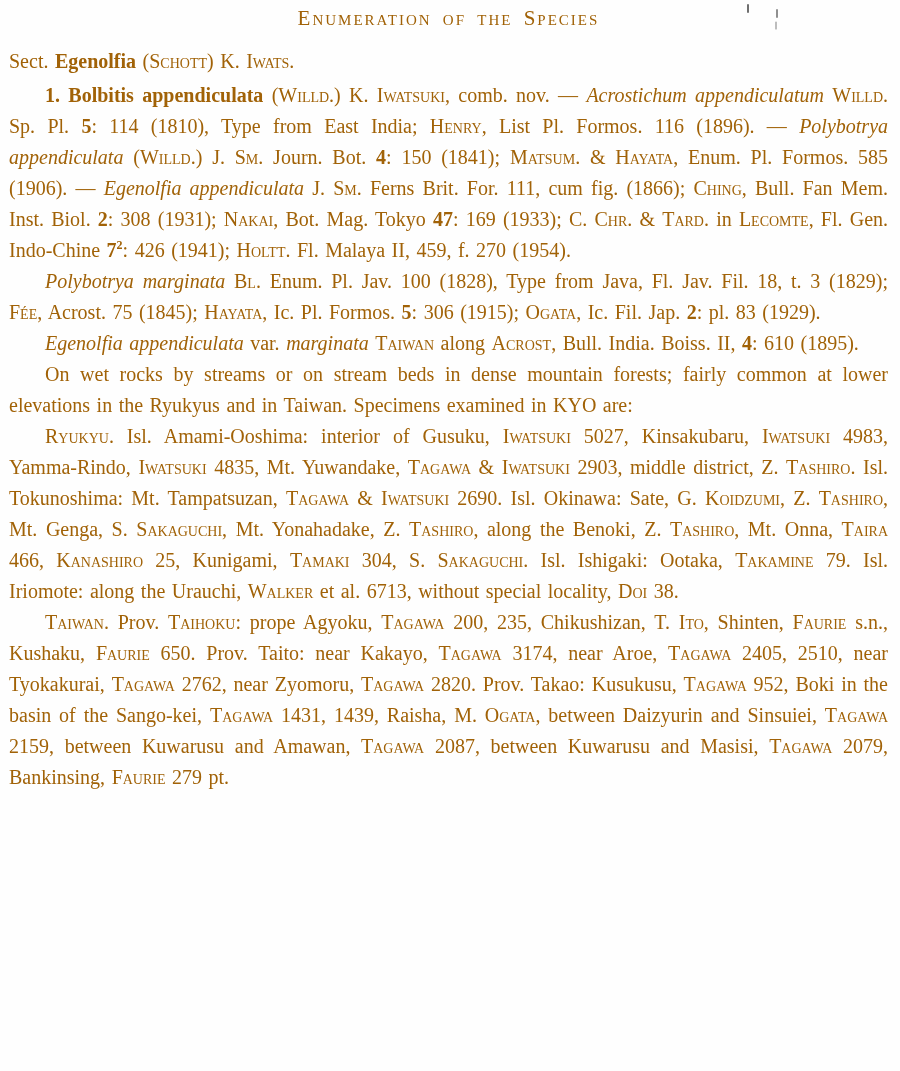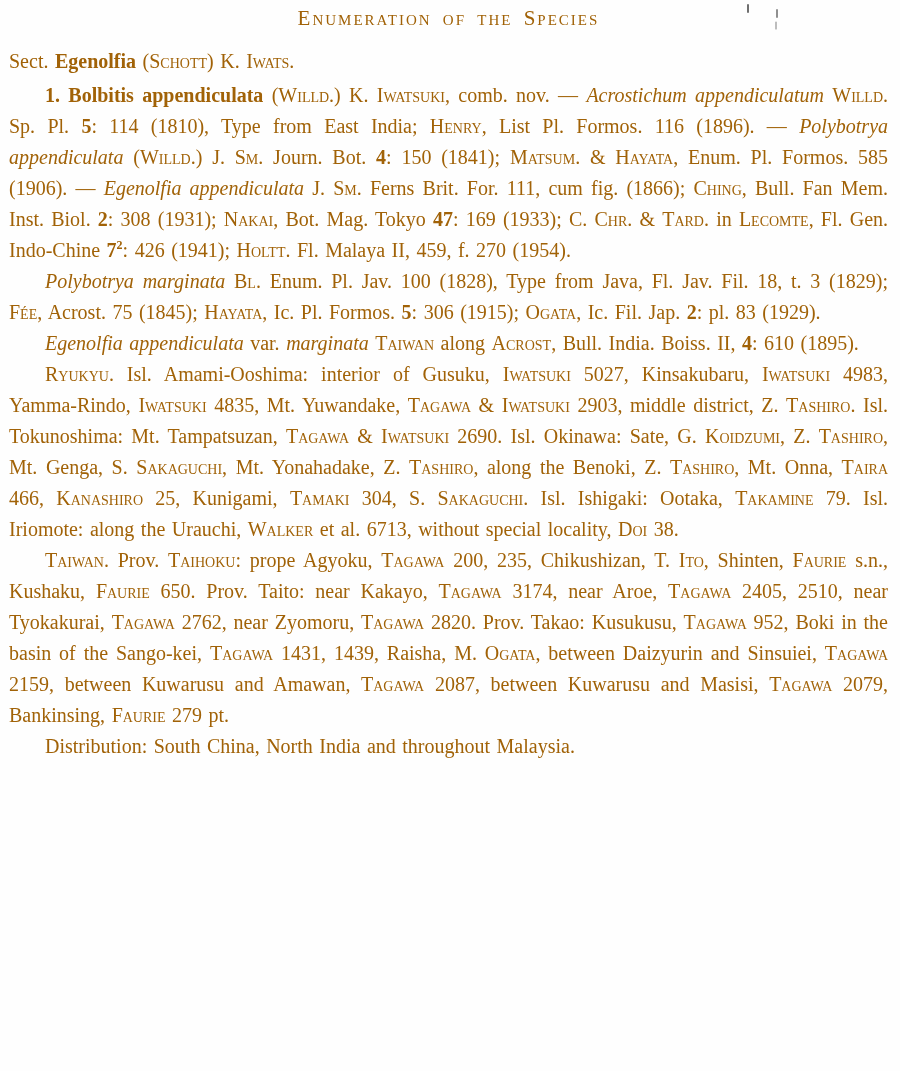--- a/index.html
+++ b/index.html
@@ -52,17 +52,17 @@
 <body>
 
 <div class="page">
   <div class="artifact-1"></div>
   <h1 class="title">Enumeration of the Species</h1>
   <div class="text-block">
       <p class="sect"><span>Sect. </span><span class="b">Egenolfia</span><span> (</span><span class="sc">Schott</span><span>) K. </span><span class="sc">Iwats.</span></p>
       <p class="indent"><span class="b">1. Bolbitis appendiculata</span><span> (</span><span class="sc">Willd.</span><span>) K. </span><span class="sc">Iwatsuki</span><span>, comb. nov. — </span><span class="i">Acrostichum appendiculatum</span><span> </span><span class="sc">Willd.</span><span> Sp. Pl. </span><span class="b">5</span><span>: 114 (1810), Type from East India; </span><span class="sc">Henry</span><span>, List Pl. Formos. 116 (1896). — </span><span class="i">Polybotrya appendiculata</span><span> (</span><span class="sc">Willd.</span><span>) J. </span><span class="sc">Sm.</span><span> Journ. Bot. </span><span class="b">4</span><span>: 150 (1841); </span><span class="sc">Matsum.</span><span> &amp; </span><span class="sc">Hayata</span><span>, Enum. Pl. Formos. 585 (1906). — </span><span class="i">Egenolfia appendiculata</span><span> J. </span><span class="sc">Sm.</span><span> Ferns Brit. For. 111, cum fig. (1866); </span><span class="sc">Ching</span><span>, Bull. Fan Mem. Inst. Biol. </span><span class="b">2</span><span>: 308 (1931); </span><span class="sc">Nakai</span><span>, Bot. Mag. Tokyo </span><span class="b">47</span><span>: 169 (1933); C. </span><span class="sc">Chr.</span><span> &amp; </span><span class="sc">Tard.</span><span> in </span><span class="sc">Lecomte</span><span>, Fl. Gen. Indo-Chine </span><span class="b">7</span><span class="sup">2</span><span>: 426 (1941); </span><span class="sc">Holtt.</span><span> Fl. Malaya II, 459, f. 270 (1954).</span></p>
       <p class="indent"><span class="i">Polybotrya marginata</span><span> </span><span class="sc">Bl.</span><span> Enum. Pl. Jav. 100 (1828), Type from Java, Fl. Jav. Fil. 18, t. 3 (1829); </span><span class="sc">Fée</span><span>, Acrost. 75 (1845); </span><span class="sc">Hayata</span><span>, Ic. Pl. Formos. </span><span class="b">5</span><span>: 306 (1915); </span><span class="sc">Ogata</span><span>, Ic. Fil. Jap. </span><span class="b">2</span><span>: pl. 83 (1929).</span></p>
       <p class="indent"><span class="i">Egenolfia appendiculata</span><span> var. </span><span class="i">marginata</span><span> </span><span class="sc">Taiwan</span><span> along </span><span class="sc">Acrost</span><span>, Bull. India. Boiss. II, </span><span class="b">4</span><span>: 610 (1895).</span></p>
+      <p class="indent"><span>On wet rocks by streams or on stream beds in dense mountain forests; fairly common at lower elevations in the Ryukyus and in Taiwan. Specimens examined in KYO are:</span></p>
       <p class="indent"><span class="sc">Ryukyu</span><span>. Isl. Amami-Ooshima: interior of Gusuku, </span><span class="sc">Iwatsuki</span><span> 5027, Kinsakubaru, </span><span class="sc">Iwatsuki</span><span> 4983, Yamma-Rindo, </span><span class="sc">Iwatsuki</span><span> 4835, Mt. Yuwandake, </span><span class="sc">Tagawa</span><span> &amp; </span><span class="sc">Iwatsuki</span><span> 2903, middle district, Z. </span><span class="sc">Tashiro</span><span>. Isl. Tokunoshima: Mt. Tampatsuzan, </span><span class="sc">Tagawa</span><span> &amp; </span><span class="sc">Iwatsuki</span><span> 2690. Isl. Okinawa: Sate, G. </span><span class="sc">Koidzumi</span><span>, Z. </span><span class="sc">Tashiro</span><span>, Mt. Genga, S. </span><span class="sc">Sakaguchi</span><span>, Mt. Yonahadake, Z. </span><span class="sc">Tashiro</span><span>, along the Benoki, Z. </span><span class="sc">Tashiro</span><span>, Mt. Onna, </span><span class="sc">Taira</span><span> 466, </span><span class="sc">Kanashiro</span><span> 25, Kunigami, </span><span class="sc">Tamaki</span><span> 304, S. </span><span class="sc">Sakaguchi</span><span>. Isl. Ishigaki: Ootaka, </span><span class="sc">Takamine</span><span> 79. Isl. Iriomote: along the Urauchi, </span><span class="sc">Walker</span><span> et al. 6713, without special locality, </span><span class="sc">Doi</span><span> 38.</span></p>
       <p class="indent"><span class="sc">Taiwan</span><span>. Prov. </span><span class="sc">Taihoku</span><span>: prope Agyoku, </span><span class="sc">Tagawa</span><span> 200, 235, Chikushizan, T. </span><span class="sc">Ito</span><span>, Shinten, </span><span class="sc">Faurie</span><span> s.n., Kushaku, </span><span class="sc">Faurie</span><span> 650. Prov. Taito: near Kakayo, </span><span class="sc">Tagawa</span><span> 3174, near Aroe, </span><span class="sc">Tagawa</span><span> 2405, 2510, near Tyokakurai, </span><span class="sc">Tagawa</span><span> 2762, near Zyomoru, </span><span class="sc">Tagawa</span><span> 2820. Prov. Takao: Kusukusu, </span><span class="sc">Tagawa</span><span> 952, Boki in the basin of the Sango-kei, </span><span class="sc">Tagawa</span><span> 1431, 1439, Raisha, M. </span><span class="sc">Ogata</span><span>, between Daizyurin and Sinsuiei, </span><span class="sc">Tagawa</span><span> 2159, between Kuwarusu and Amawan, </span><span class="sc">Tagawa</span><span> 2087, between Kuwarusu and Masisi, </span><span class="sc">Tagawa</span><span> 2079, Bankinsing, </span><span class="sc">Faurie</span><span> 279 pt.</span></p>
-      <p class="indent"><span>Distribution: South China, North India and throughout Malaysia.</span></p>
     </div>
 </div>
 
 </body></html>

